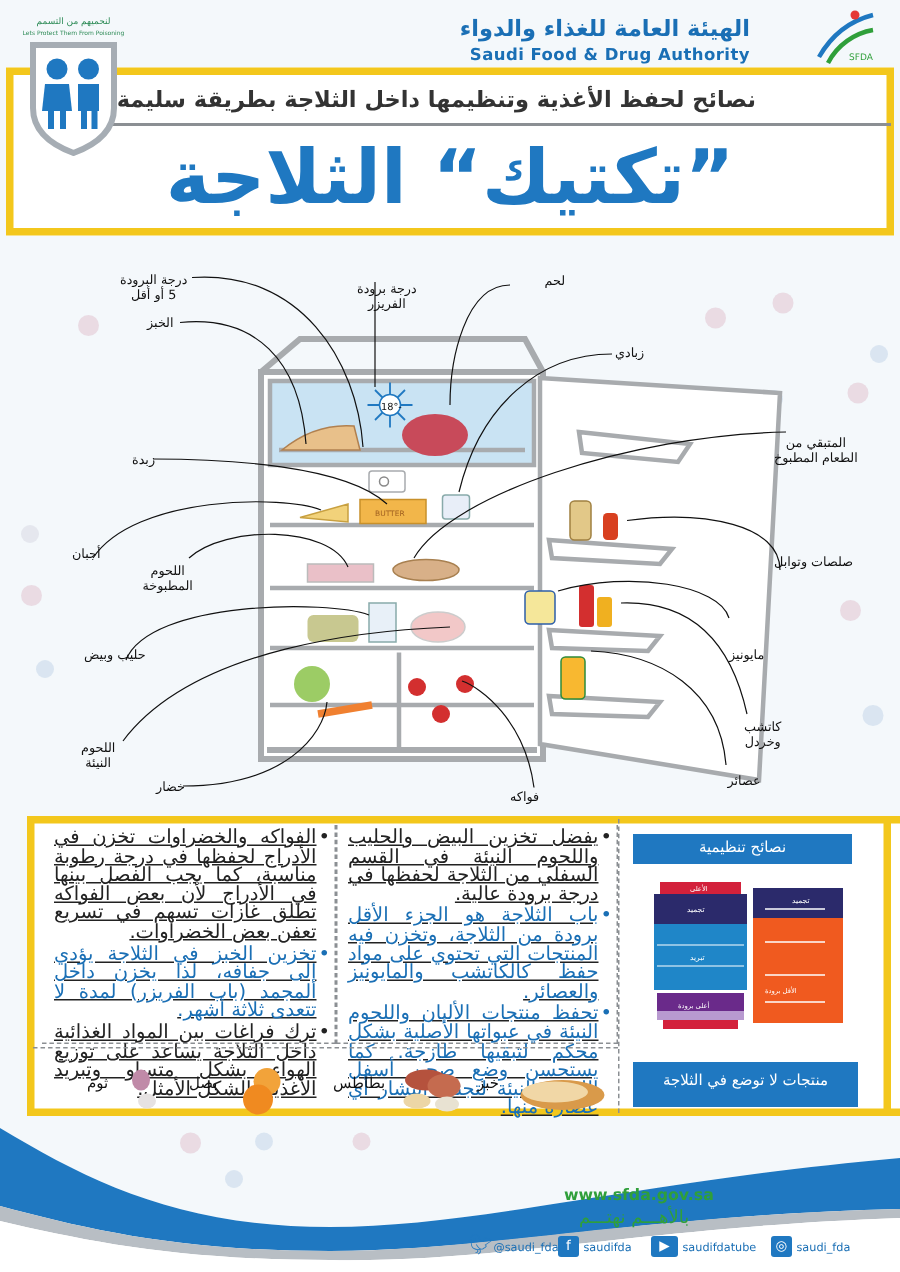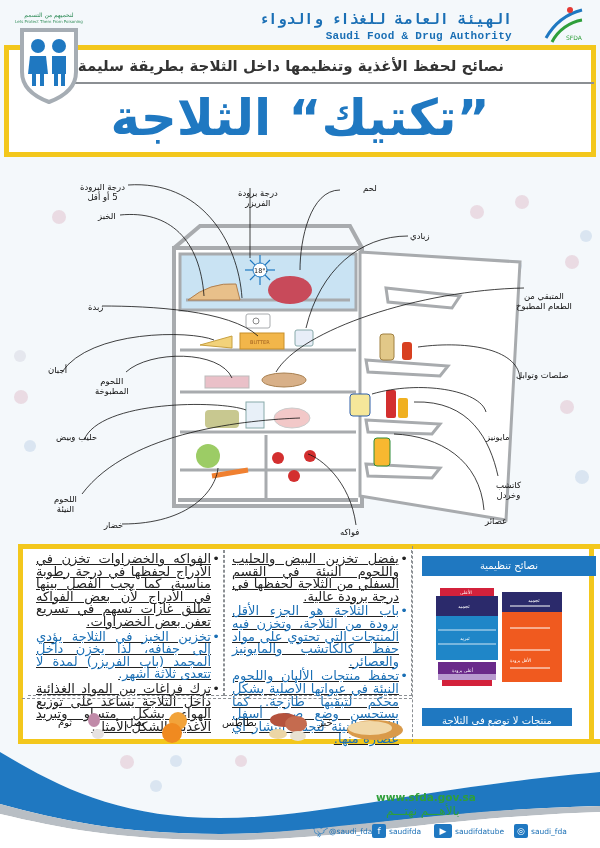--- a/index.html
+++ b/index.html
@@ -9,21 +9,21 @@
     font-family: "DejaVu Sans", sans-serif;
     background: #f4f8fb;
     color: #222;
   }
   .abs { position: absolute; }
 
   
   .dot { position: absolute; border-radius: 50%; opacity: .35; }
 
   
-  .sfda-logo { position: absolute; right: 18px; top: 6px; width: 220px; height: 40px; font-family: Liberation Mono, monospace; }
+  .sfda-logo { position: absolute; right: 30px; top: 6px; width: 220px; height: 40px; }
   .sfda-ar { position: absolute; right: 70px; top: 4px; font-size: 15px; font-weight: bold; color: #1a6fb5; white-space: nowrap; direction: rtl; }
   .sfda-en { position: absolute; right: 70px; top: 24px; font-size: 11px; font-weight: bold; color: #1a6fb5; white-space: nowrap; letter-spacing: .3px; }
   .sfda-mark { position: absolute; right: 14px; top: 4px; width: 44px; height: 40px; }
 
   .frame-top {
     position: absolute; left: 4px; top: 45px; width: 592px; height: 112px;
     border: 5px solid #f3c71c; background: #fff;
   }
   .subtitle { position: absolute; right: 96px; top: 57px; font-size: 15px; font-weight: bold; color: #333; direction: rtl; white-space: nowrap; }
   .sub-rule { position: absolute; left: 66px; right: 6px; top: 82px; height: 2px; background: #8b8f93; }
@@ -40,24 +40,24 @@
     position: absolute; left: 18px; top: 544px; width: 582px; height: 200px;
     border-top: 5px solid #f3c71c; border-left: 5px solid #f3c71c; border-bottom: 5px solid #f3c71c;
     background: #fff;
   }
   .tips-col { position: absolute; direction: rtl; font-size: 13px; line-height: 12.6px; text-align: justify; text-decoration: underline; }
   .tips-col .b { position: relative; padding-right: 9px; margin-bottom: 2px; }
   .tips-col .b::before { content: "•"; position: absolute; right: 0; top: 0; }
   .dash-box { position: absolute; border: 1px dashed #8b8f93; }
   .blue-t { color: #1a6fb5; }
 
-  .org-head { position: absolute; left: 422px; top: 556px; width: 174px; height: 20px; background: #1f78c1; color: #fff; font-size: 10px; text-align: center; line-height: 20px; direction: rtl; }
+  .org-head { position: absolute; left: 422px; top: 556px; width: 146px; height: 20px; background: #1f78c1; color: #fff; font-size: 10px; text-align: center; line-height: 20px; direction: rtl; }
   .org-panel { position: absolute; left: 412px; top: 546px; width: 182px; height: 196px; border-left: 1px dashed #8b8f93; border-right: 5px solid #f3c71c; }
 
-  .nofridge { position: absolute; left: 422px; top: 708px; width: 150px; height: 18px; background: #1f78c1; color: #fff; font-size: 10px; text-align: center; line-height: 26px; direction: rtl; }
+  .nofridge { position: absolute; left: 422px; top: 708px; width: 150px; height: 30px; background: #1f78c1; color: #fff; font-size: 10px; text-align: center; line-height: 26px; direction: rtl; }
   .nf-item { position: absolute; font-size: 10px; color: #111; direction: rtl; }
 
   
   .url { position: absolute; left: 376px; top: 791px; font-size: 10.5px; font-weight: bold; color: #2f9f3a; }
   .slogan { position: absolute; left: 386px; top: 804px; font-size: 12px; color: #2f9f3a; direction: rtl; }
   .soc { position: absolute; top: 824px; font-size: 7.5px; color: #1a6fb5; display: flex; align-items: center; gap: 3px; }
   .soc .ic { width: 14px; height: 14px; display: inline-block; background: #1f78c1; color: #fff; font-size: 9px; text-align: center; line-height: 14px; border-radius: 2px; }
   .soc .tw { background: transparent; color: #1f78c1; font-size: 13px; }
 </style>
 </head>

